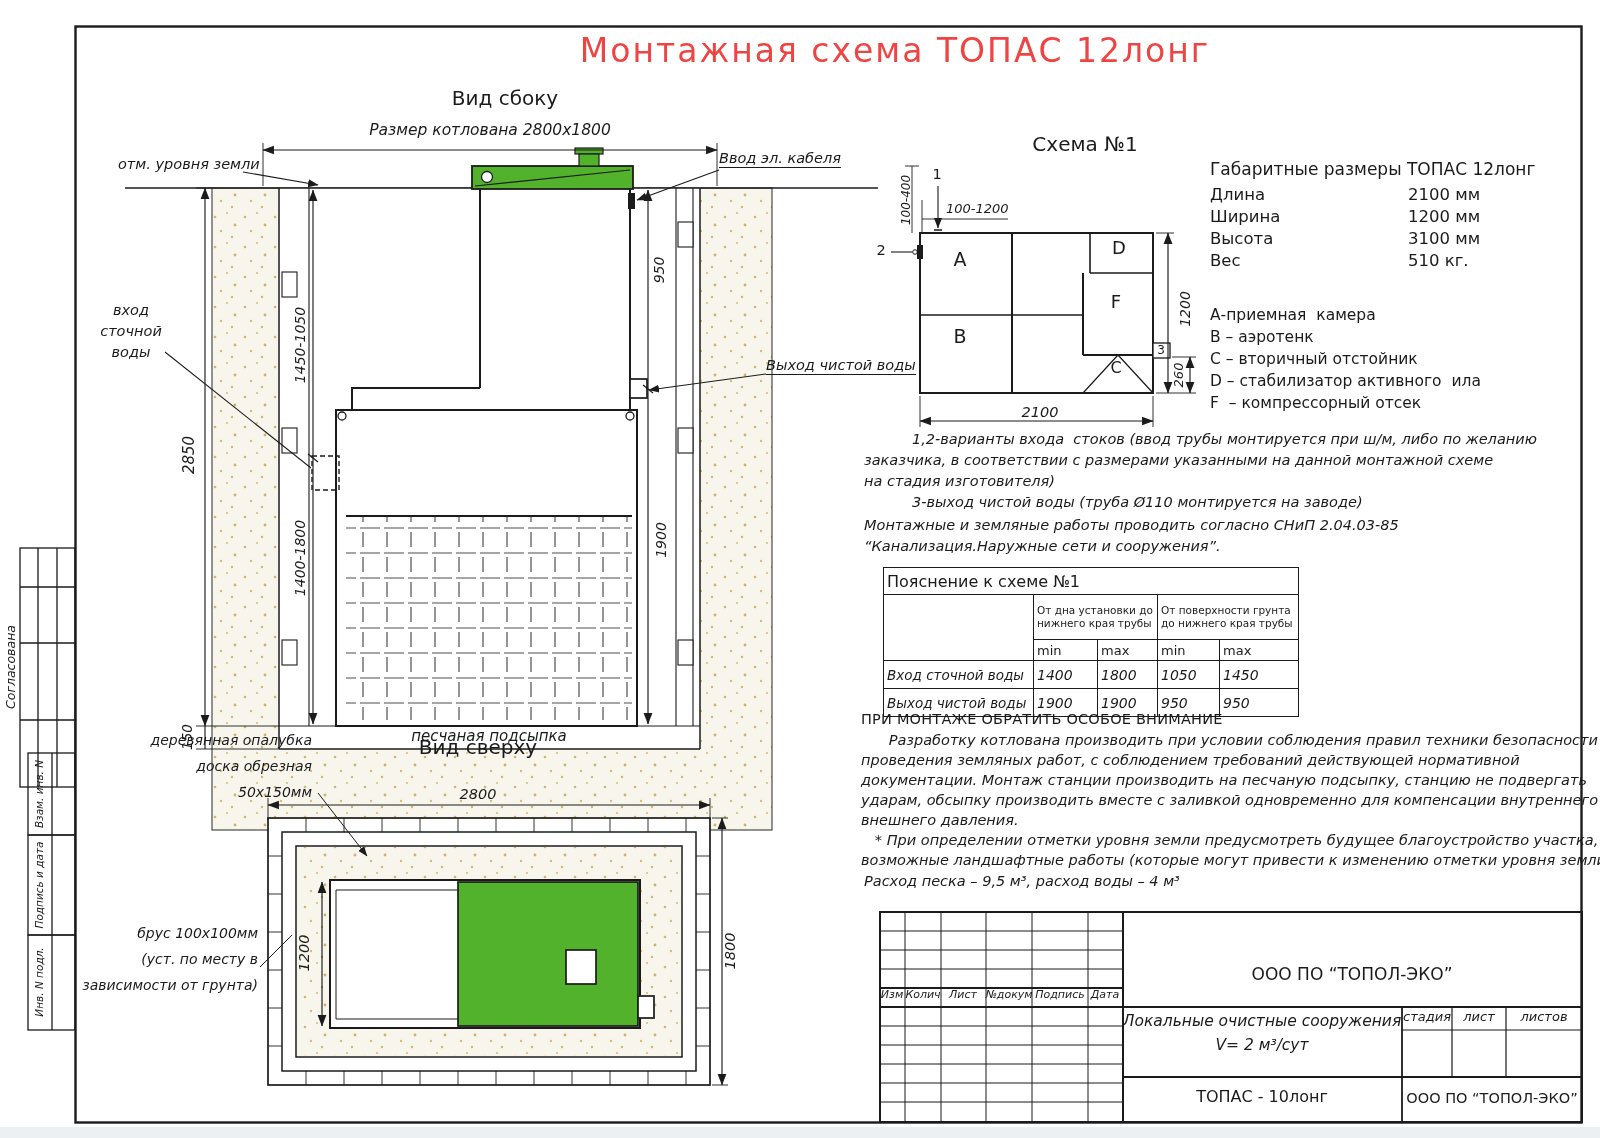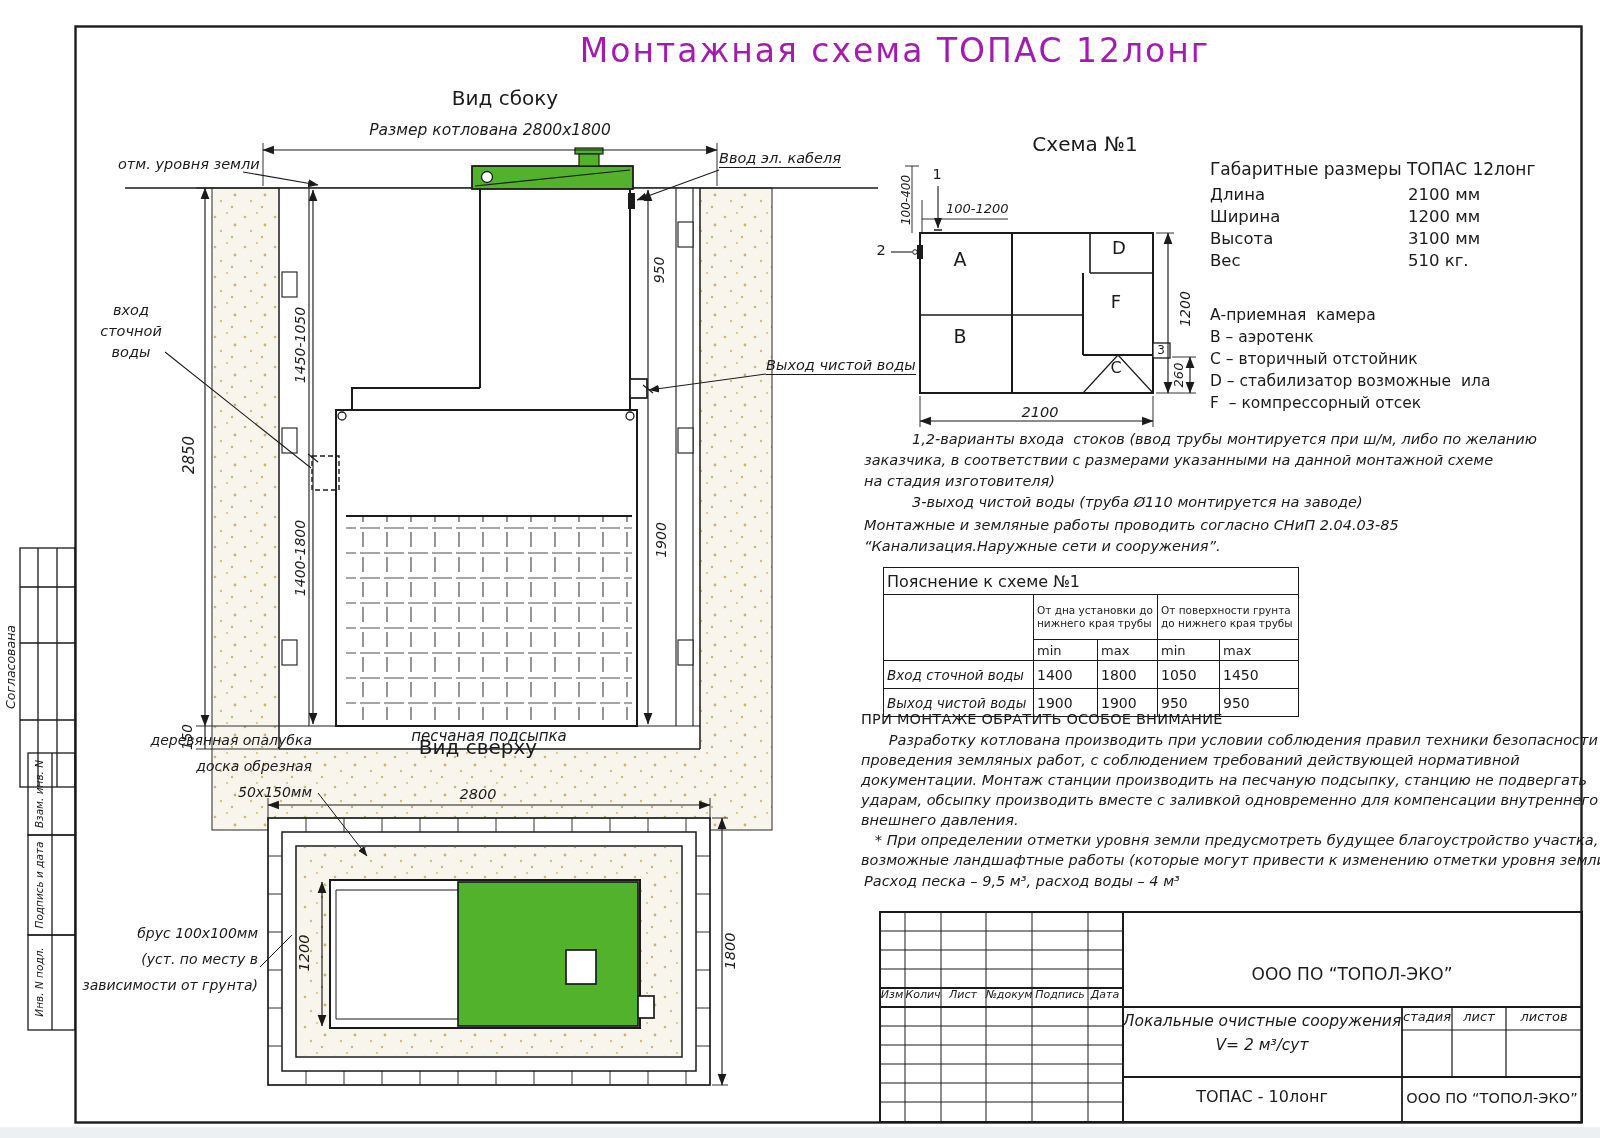--- a/index.html
+++ b/index.html
@@ -7,29 +7,29 @@
     width:1600px;height:1138px;position:relative;background:#ffffff;
     font-family:"DejaVu Sans","Liberation Sans",sans-serif;color:#1b1b1b;overflow:hidden;
   }
   svg.art{position:absolute;left:0;top:0;z-index:1;}
   .lbl{position:absolute;white-space:pre;line-height:1.06;z-index:5;}
   .it{font-style:italic;}
   .ctr{transform:translateX(-50%);}
   .rot{transform:translate(-50%,-50%) rotate(-90deg);}
   .rt{text-align:right;}
   .und{border-bottom:1.3px solid #1b1b1b;padding-bottom:1px;}
-  .title{font-size:33px;letter-spacing:2px;color:#a21caf;}
+  .title{font-size:33px;letter-spacing:2px;color:#ef4444;}
   .h1{font-size:20px;}
   .tbl{position:absolute;left:883px;top:567px;border-collapse:collapse;z-index:4;background:#fff;table-layout:fixed;}
   .tbl td{border:1.6px solid #1b1b1b;padding:0 3px;text-align:left;vertical-align:middle;}
   .t-title{font-size:16px;height:26px;}
   .t-grp{font-size:10.5px;text-align:left !important;line-height:1.25;height:44px;}
   .t-mm{font-size:13px;height:20px;}
   .t-lbl{text-align:left !important;font-style:italic;font-size:13.5px;}
-  .t-val{font-size:14px;height:27px;}
+  .t-val{font-size:14px;height:27px;font-style:italic;}
   .strip{position:absolute;left:0;top:1127px;width:1600px;height:11px;background:#edf0f3;z-index:0;}
 </style>
 </head>
 <body>
 
 <div class="strip"></div>
 
 <svg class="art" width="1600" height="1138" viewBox="0 0 1600 1138">
   <defs>
     <pattern id="sand" width="30" height="30" patternUnits="userSpaceOnUse">
@@ -204,21 +204,21 @@
 <div class="lbl" style="left:1408px;top:186px;font-size:16.5px;">2100 мм</div>
 <div class="lbl" style="left:1210px;top:208px;font-size:16.5px;">Ширина</div>
 <div class="lbl" style="left:1408px;top:208px;font-size:16.5px;">1200 мм</div>
 <div class="lbl" style="left:1210px;top:230px;font-size:16.5px;">Высота</div>
 <div class="lbl" style="left:1408px;top:230px;font-size:16.5px;">3100 мм</div>
 <div class="lbl" style="left:1210px;top:252px;font-size:16.5px;">Вес</div>
 <div class="lbl" style="left:1408px;top:252px;font-size:16.5px;">510 кг.</div>
 <div class="lbl" style="left:1210px;top:307px;font-size:15.5px;">А-приемная  камера</div>
 <div class="lbl" style="left:1210px;top:329px;font-size:15.5px;">В – аэротенк</div>
 <div class="lbl" style="left:1210px;top:351px;font-size:15.5px;">С – вторичный отстойник</div>
-<div class="lbl" style="left:1210px;top:373px;font-size:15.5px;">D – стабилизатор возможные  ила</div>
+<div class="lbl" style="left:1210px;top:373px;font-size:15.5px;">D – стабилизатор активного  ила</div>
 <div class="lbl" style="left:1210px;top:395px;font-size:15.5px;">F  – компрессорный отсек</div>
 
 <div class="lbl it" style="left:912px;top:432px;font-size:14.5px;text-align:center;">1,2-варианты входа  стоков (ввод трубы монтируется при ш/м, либо по желанию</div>
 <div class="lbl it" style="left:864px;top:453px;font-size:14.5px;">заказчика, в соответствии с размерами указанными на данной монтажной схеме</div>
 <div class="lbl it" style="left:864px;top:474px;font-size:14.5px;">на стадия изготовителя)</div>
 <div class="lbl it" style="left:864px;top:495px;font-size:14.5px;margin-left:48px;">3-выход чистой воды (труба Ø110 монтируется на заводе)</div>
 <div class="lbl it" style="left:864px;top:518px;font-size:14.5px;">Монтажные и земляные работы проводить согласно СНиП 2.04.03-85</div>
 <div class="lbl it" style="left:864px;top:539px;font-size:14.5px;">“Канализация.Наружные сети и сооружения”.</div>
 
 <table class="tbl">

